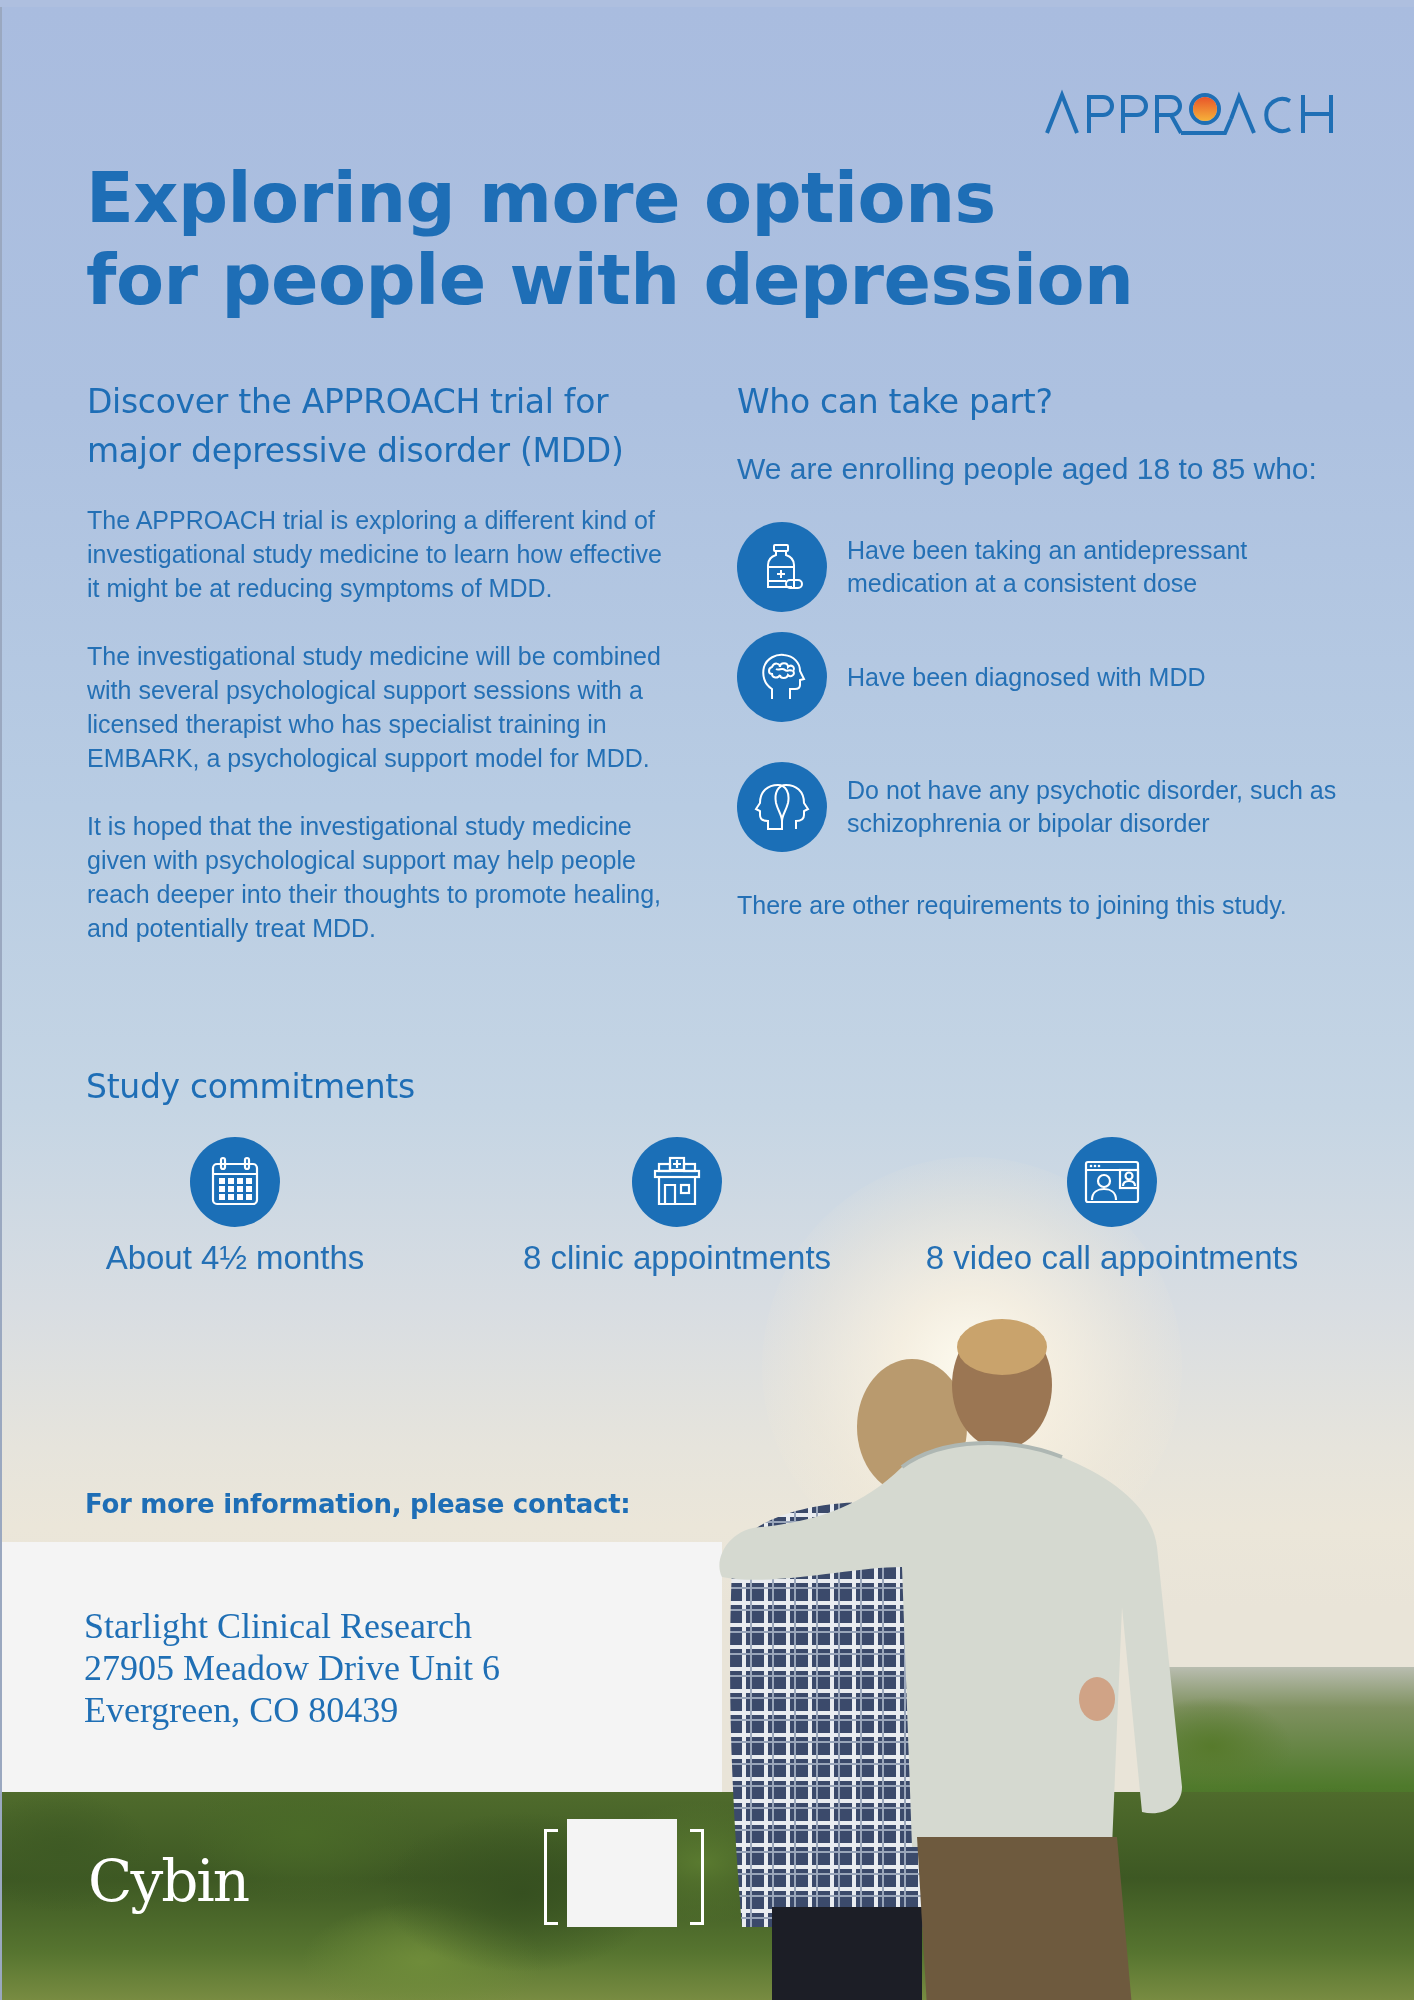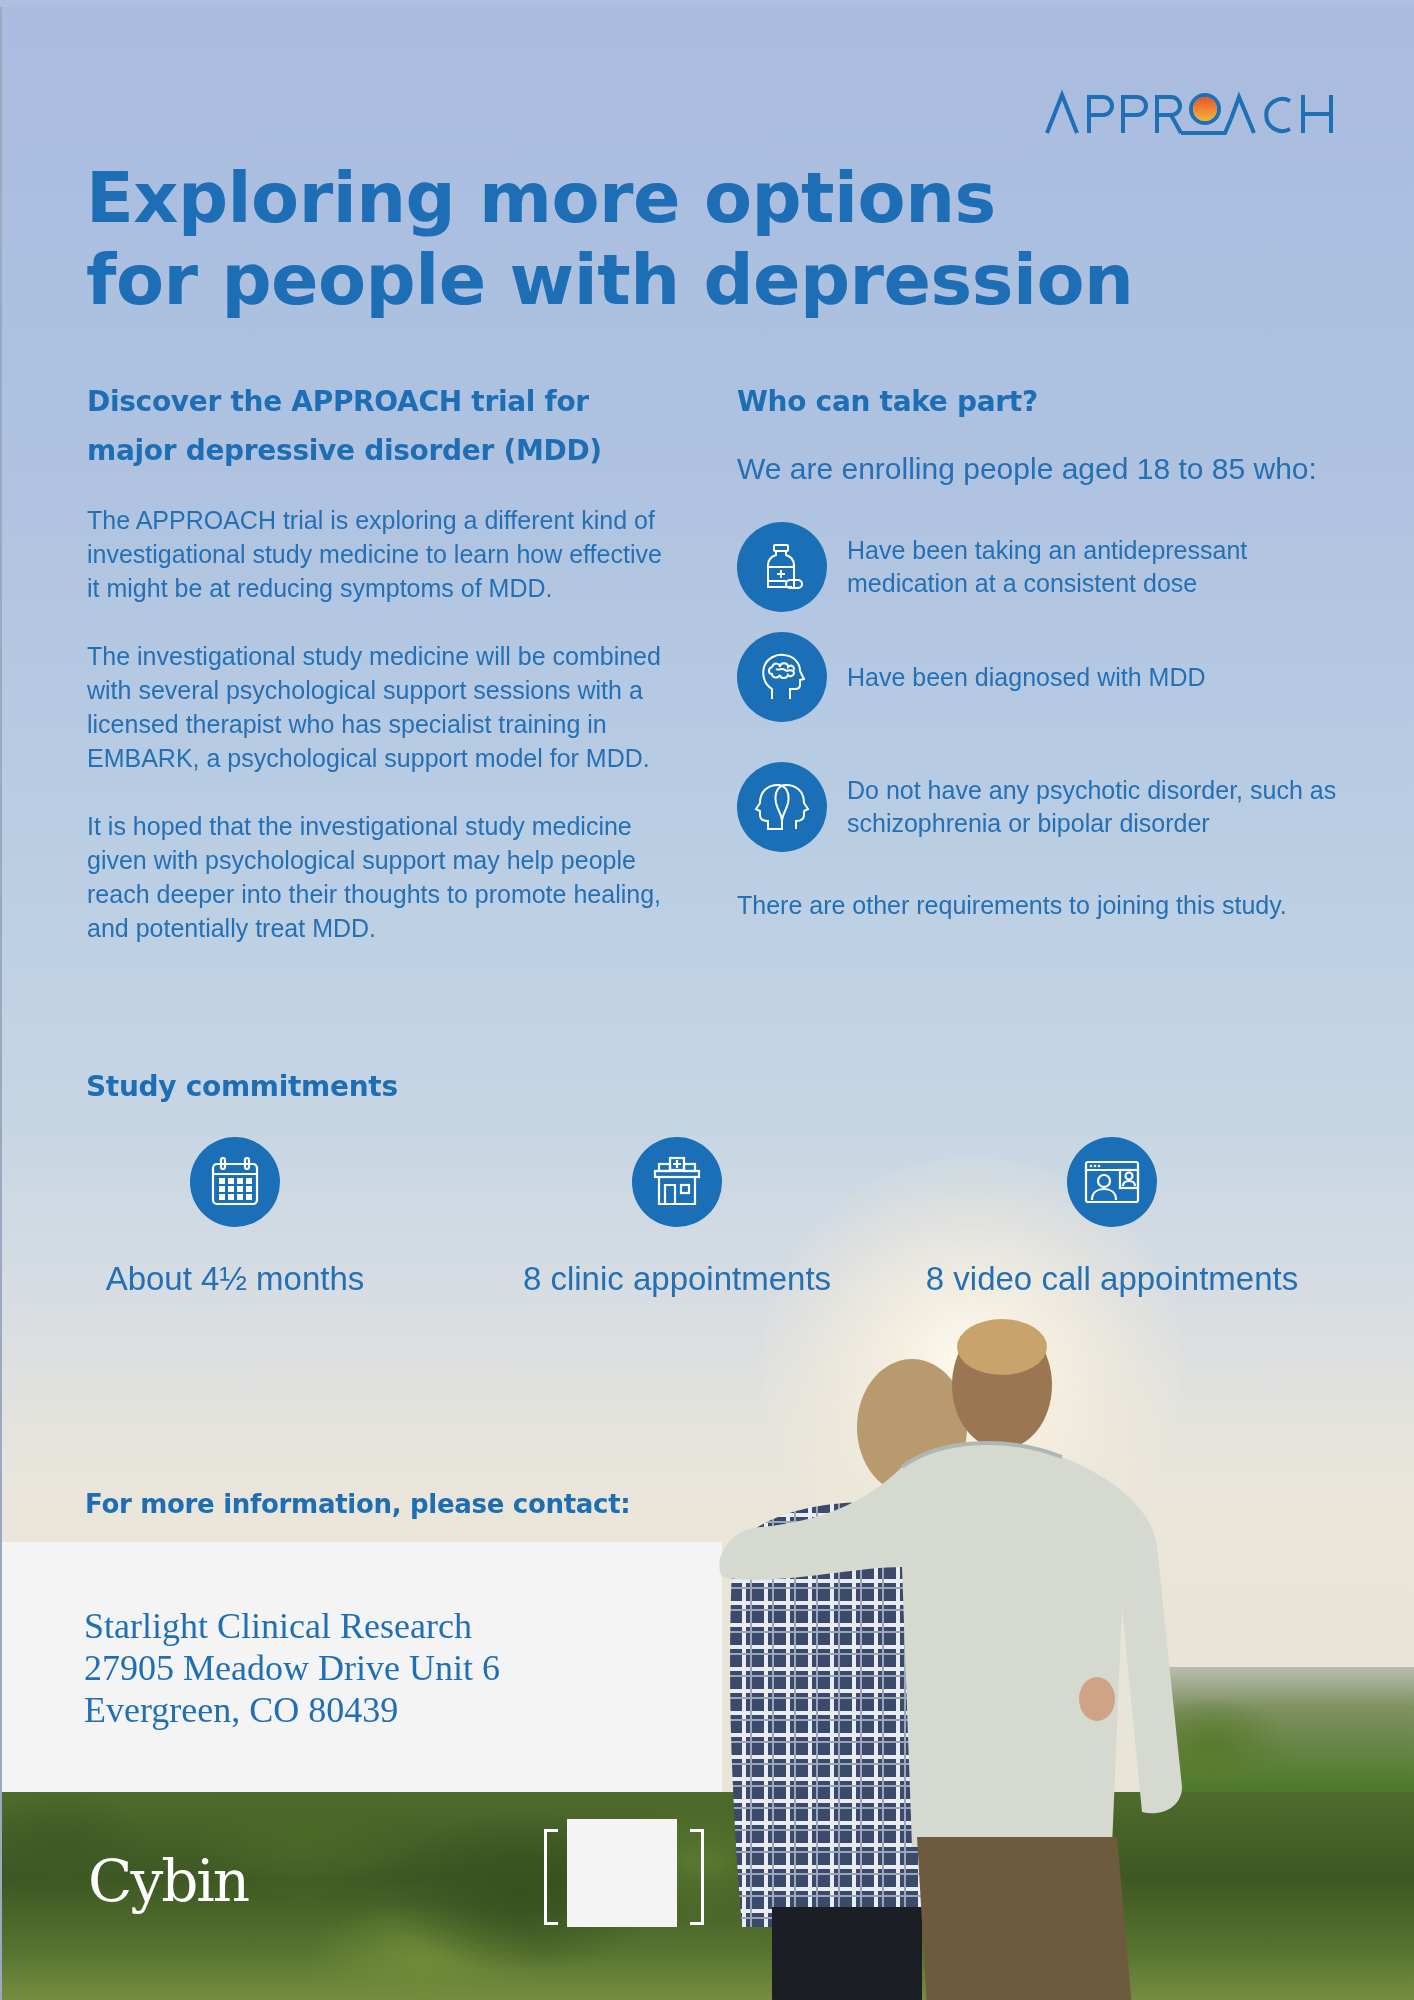--- a/index.html
+++ b/index.html
@@ -30,22 +30,22 @@
     }
     .logo-approach svg { display: block; }
     .title {
       position: absolute; left: 84px; top: 150px; width: 1100px;
       font-family: "DejaVu Sans", sans-serif; font-weight: bold;
       font-size: 70px; line-height: 82px; color: #1e6eb6; letter-spacing: -0.5px;
     }
     .col-left { position: absolute; left: 85px; top: 370px; width: 580px; }
     .col-right { position: absolute; left: 735px; top: 370px; width: 620px; }
     h2 {
-      font-family: "DejaVu Sans", sans-serif; font-weight: bold;
-      font-size: 28px; line-height: 49px; color: #1e6eb6; letter-spacing: -0.3px;
+      font-family: "DejaVu Sans", sans-serif; font-weight: normal;
+      font-size: 33px; line-height: 49px; color: #1e6eb6; letter-spacing: -0.3px;
     }
     .para {
       font-size: 25px; line-height: 34px; color: #2470b5; margin-top: 6px;
     }
     .left-h2 { margin-bottom: 28px; }
     .para + .para { margin-top: 34px; }
     .enroll { font-size: 30px; line-height: 34px; color: #2470b5; margin-top: 26px; }
     .crit {
       display: flex; align-items: center; height: 90px;
     }
@@ -57,21 +57,21 @@
     .other-req { font-size: 25px; line-height: 34px; color: #2470b5; }
 
     .commit-heading { position: absolute; left: 84px; top: 1055px; }
     .commit {
       position: absolute; top: 1130px; width: 420px; text-align: center;
     }
     .commit-icon {
       width: 90px; height: 90px; border-radius: 50%; background: #1b6fb7;
       margin: 0 auto; display: flex; align-items: center; justify-content: center;
     }
-    .commit-label { margin-top: 32px; font-size: 33px; line-height: 40px; color: #2470b5; white-space: nowrap; }
+    .commit-label { margin-top: 11px; font-size: 33px; line-height: 40px; color: #2470b5; white-space: nowrap; }
 
     .contact-label {
       position: absolute; left: 83px; top: 1482px;
       font-family: "DejaVu Sans", sans-serif; font-weight: bold; font-size: 26px; color: #1e6eb6;
       letter-spacing: -0.3px;
     }
     .contact-box {
       position: absolute; left: 0; top: 1535px; width: 720px; height: 250px;
       background: #f4f4f4;
     }

